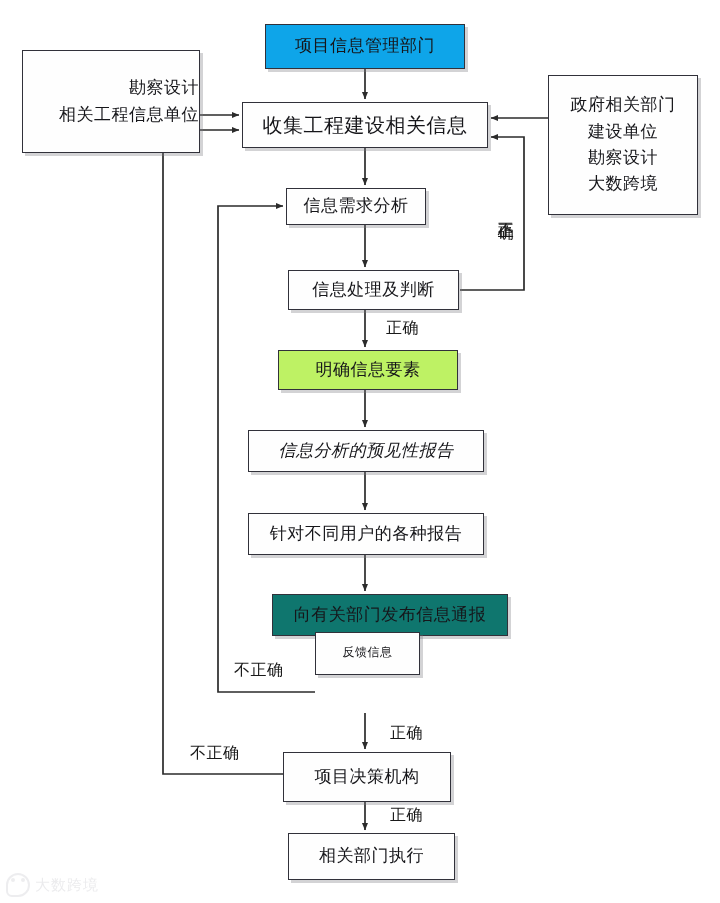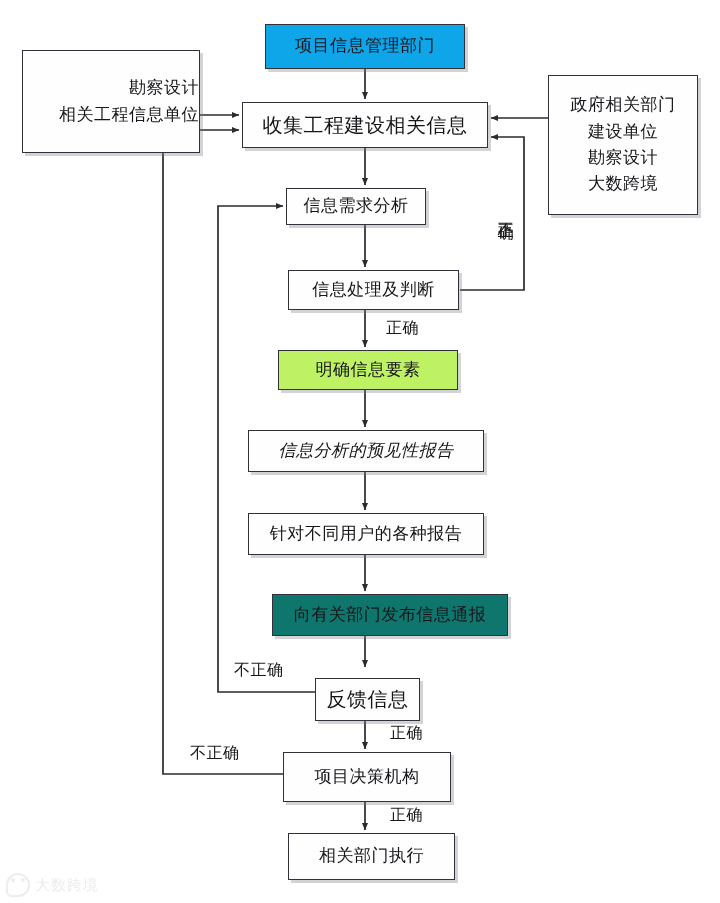--- a/index.html
+++ b/index.html
@@ -149,21 +149,21 @@
       </div>
       <div class="node" style="left: 248px; top: 430px; width: 236px; height: 42px; font-size: 17px; border-color: rgb(49, 49, 58); background: rgb(254, 254, 254); font-style: italic;">
         <span class="line">信息分析的预见性报告</span>
       </div>
       <div class="node" style="left: 248px; top: 513px; width: 236px; height: 42px; font-size: 17px; border-color: rgb(49, 49, 58); background: rgb(254, 254, 254);">
         <span class="line">针对不同用户的各种报告</span>
       </div>
       <div class="node" style="left: 248px; top: 594px; width: 236px; height: 42px; font-size: 17px; border-color: rgb(49, 49, 58); background: #0f766e; margin-left: 24px;">
         <span class="line">向有关部门发布信息通报</span>
       </div>
-      <div class="node" style="left: 315px; top: 678px; width: 105px; height: 43px; font-size: 20px; border-color: rgb(49, 49, 58); background: rgb(254, 254, 254);">
+      <div class="node" style="left: 315px; top: 632px; width: 105px; height: 43px; font-size: 12px; border-color: rgb(49, 49, 58); background: rgb(254, 254, 254); font-family: Liberation Mono, monospace;">
         <span class="line">反馈信息</span>
       </div>
       <div class="node" style="left: 283px; top: 752px; width: 168px; height: 50px; font-size: 17px; border-color: rgb(49, 49, 58); background: rgb(254, 254, 254);">
         <span class="line">项目决策机构</span>
       </div>
       <div class="node" style="left: 288px; top: 833px; width: 167px; height: 47px; font-size: 17px; border-color: rgb(49, 49, 58); background: rgb(254, 254, 254);">
         <span class="line">相关部门执行</span>
       </div>
     </div>
   <div id="label-layer">

